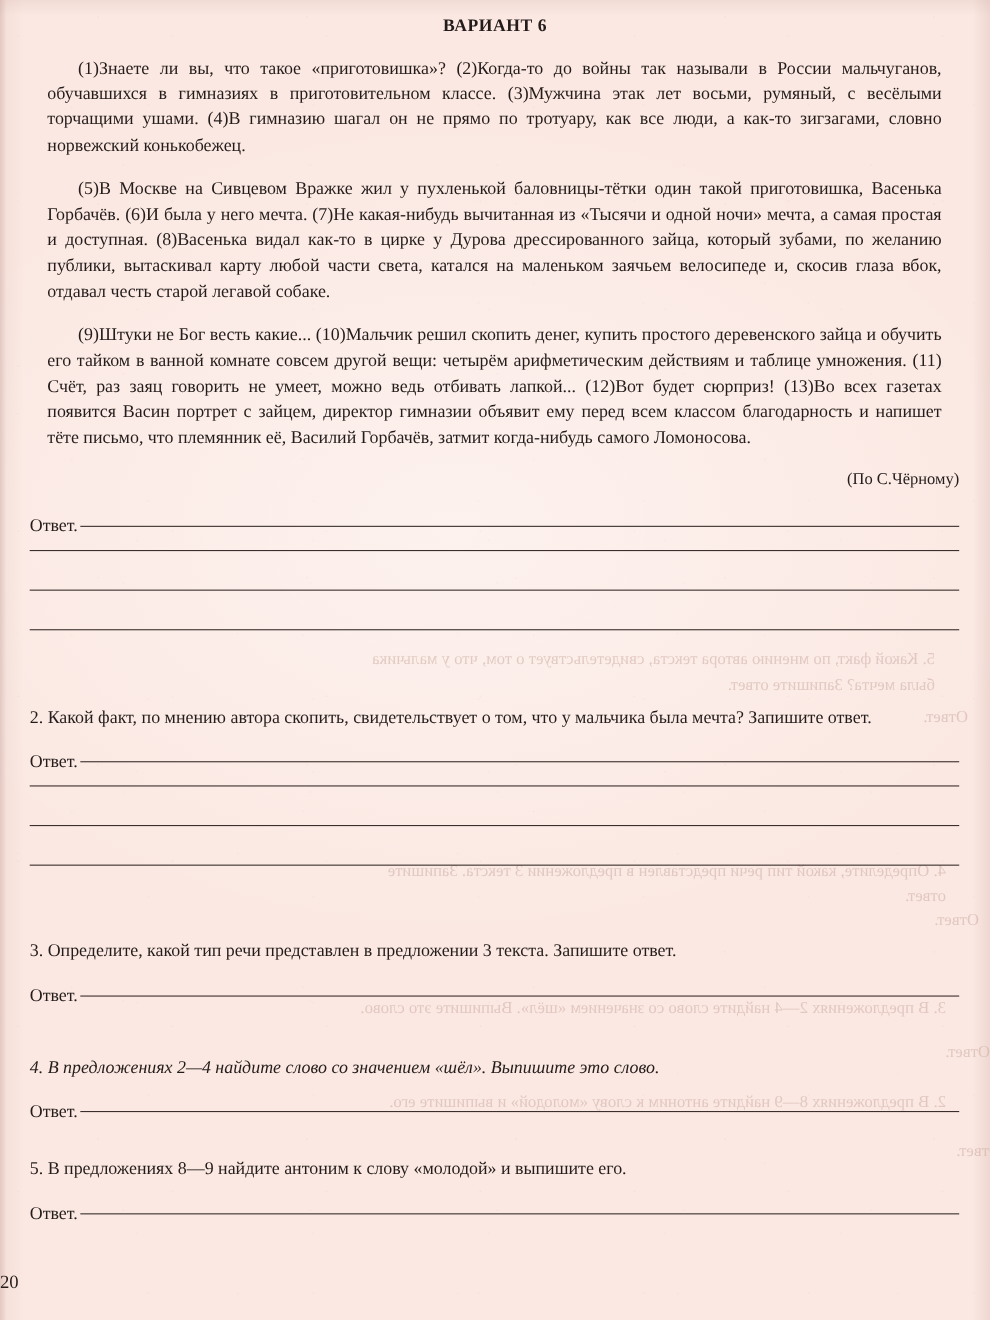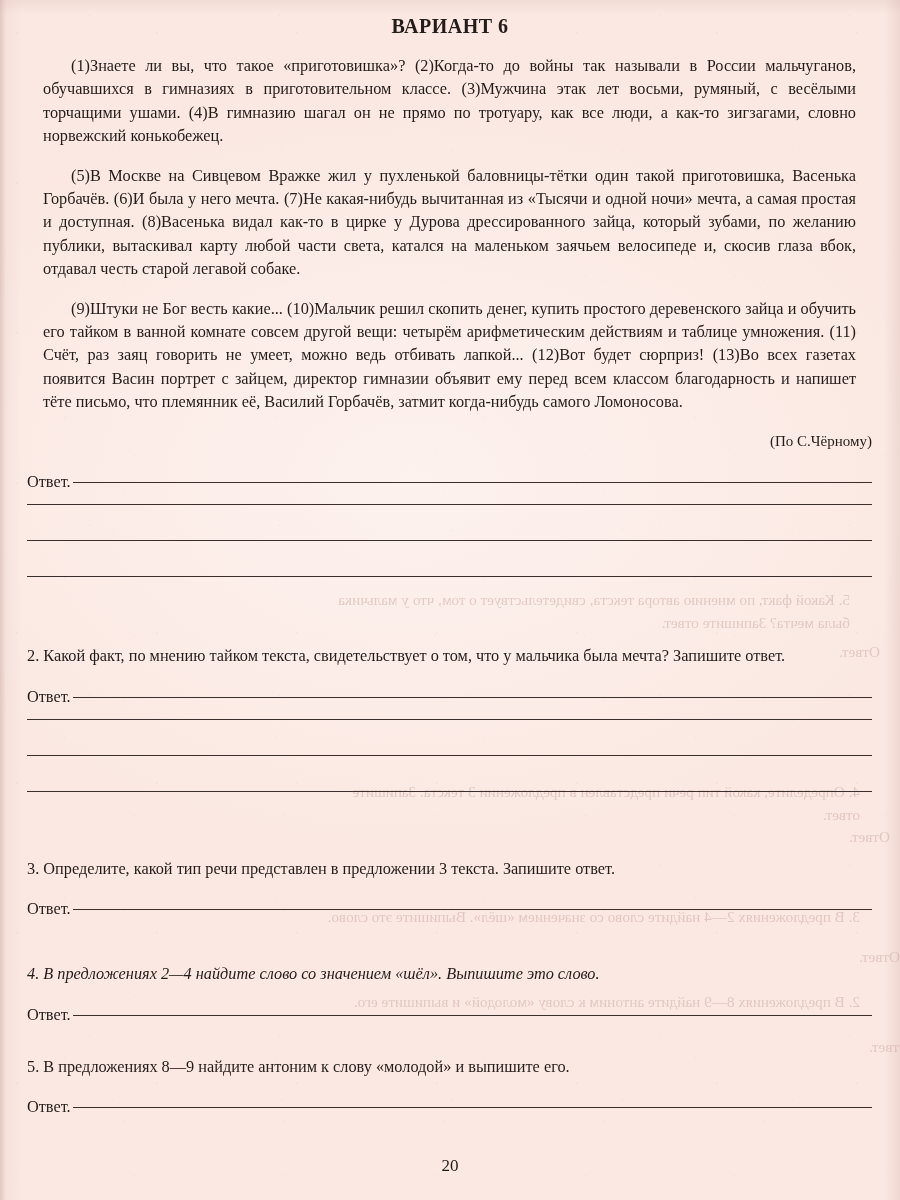--- a/index.html
+++ b/index.html
@@ -54,21 +54,21 @@
   .content {
     position: relative;
     z-index: 3;
     padding: 0 15px 0 27px;
   }
 
   
   .variant-title {
     text-align: center;
     font-weight: bold;
-    font-size: 20px;
+    font-size: 16px;
     letter-spacing: 0.5px;
     margin: 0;
     padding-top: 15px;
     padding-right: 12px;
     line-height: 1.1;
   }
 
   
   .passage {
     margin-top: 17px;
@@ -137,21 +137,20 @@
   .answer-row.continuation .rule {
     margin-left: 0;
   }
 
   
   .folio {
     position: absolute;
     left: 0;
     right: 0;
     bottom: 24px;
-    text-align: center;
     font-size: 17px;
     z-index: 3;
   }
 
   
   .bleed {
     position: absolute;
     z-index: 1;
     color: #c9a79f;
     opacity: 0.5;
@@ -208,21 +207,21 @@
       <div class="answer-row continuation">
         <span class="rule"></span>
       </div>
       <div class="answer-row continuation">
         <span class="rule"></span>
       </div>
     </div>
 
     <div class="question q2">
       <span>2.</span>
-      <span>Какой факт, по мнению тайком текста, свидетельствует о том, что у мальчика была мечта? Запишите ответ.</span>
+      <span>Какой факт, по мнению автора скопить, свидетельствует о том, что у мальчика была мечта? Запишите ответ.</span>
     </div>
     <div class="answer-block">
       <div class="answer-row">
         <span class="answer-label">Ответ.</span>
         <span class="rule"></span>
       </div>
       <div class="answer-row continuation">
         <span class="rule"></span>
       </div>
       <div class="answer-row continuation">

